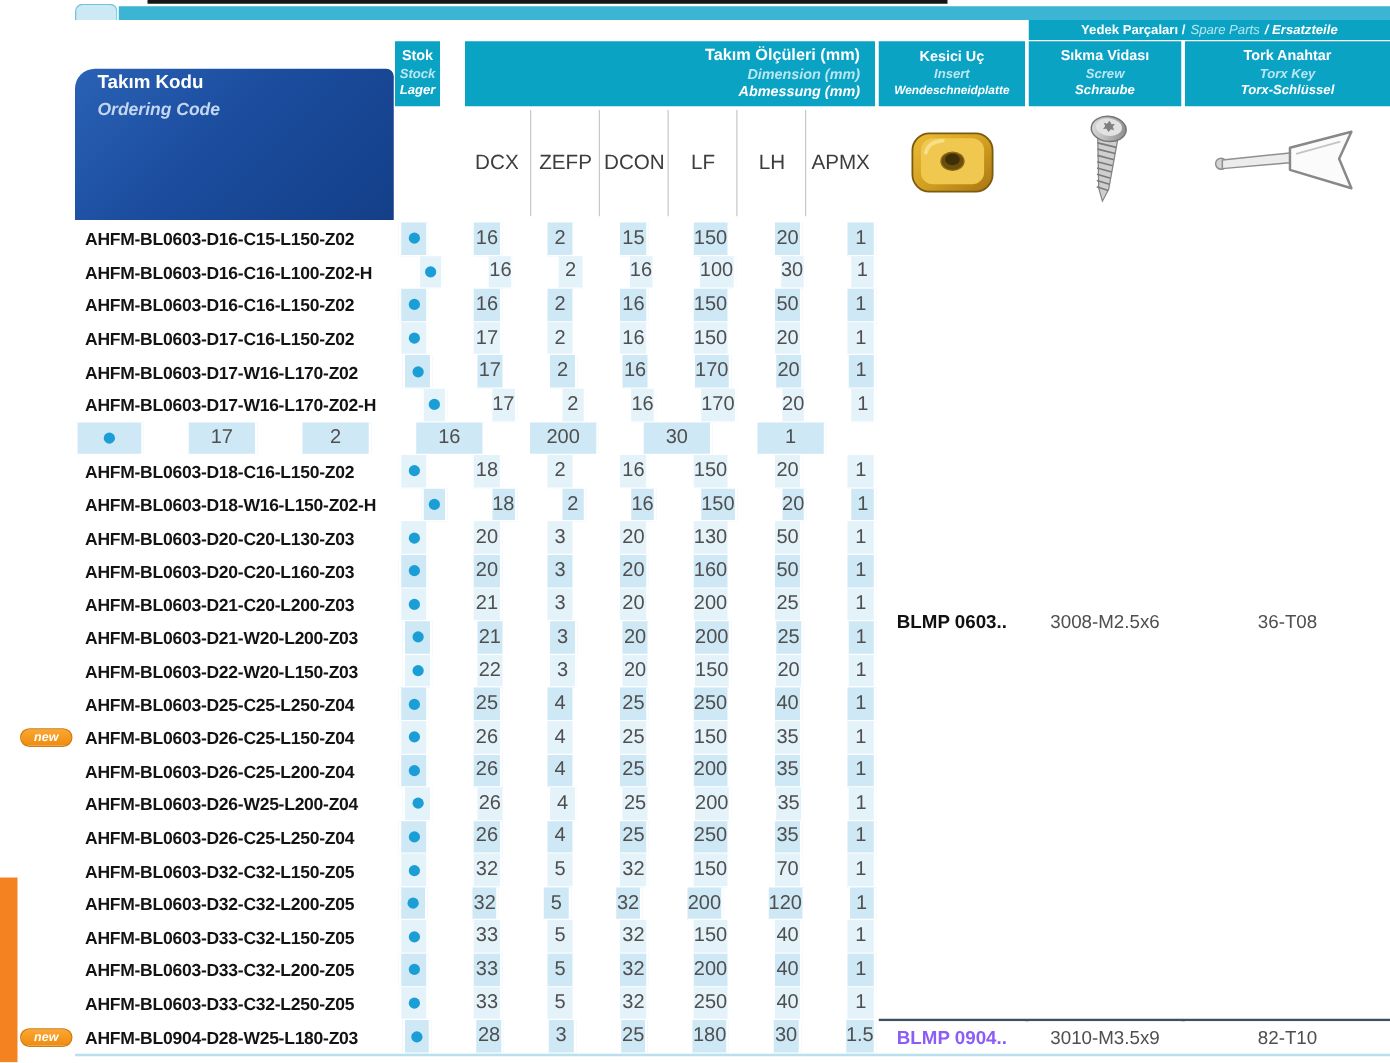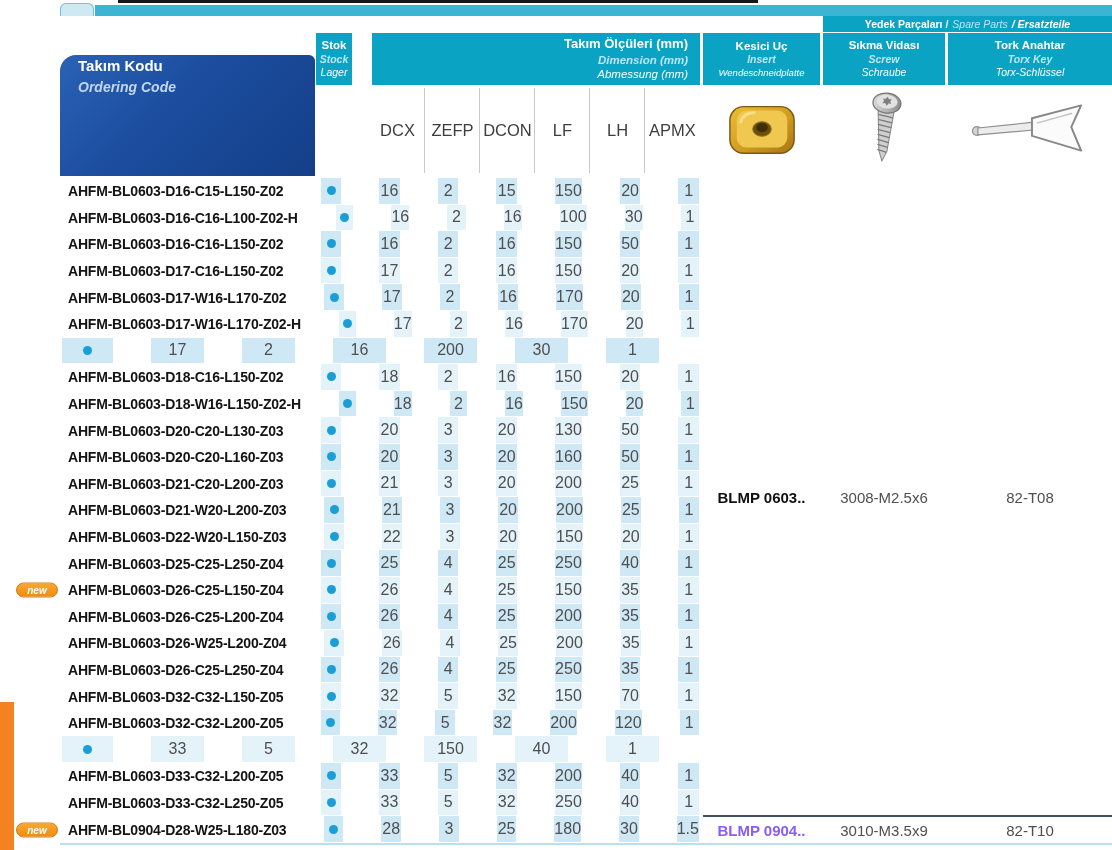--- a/index.html
+++ b/index.html
@@ -23,21 +23,21 @@
             border-radius:16px 6px 0 0;color:#fff;padding:0 0 0 18px;line-height:1.45;}
   .code-box .cb-tr{font-size:15px;font-weight:bold;}
   .code-box .cb-en{font-size:14px;font-weight:bold;font-style:italic;color:#c3d6ef;}
   .code-box .cb-de{font-size:14px;font-weight:bold;font-style:italic;}
 
   
   .cyhead{position:absolute;top:33px;height:52px;background:#0ba3c4;color:#fff;box-sizing:border-box;
           display:flex;flex-direction:column;align-items:center;justify-content:center;line-height:1.3;}
   .cyhead .h-tr{font-weight:bold;font-size:11.5px;}
   .cyhead .h-en{font-style:italic;font-weight:bold;font-size:10.5px;color:#b9e6f2;}
-  .cyhead .h-de{font-style:italic;font-weight:normal;font-size:10.5px;}
+  .cyhead .h-de{font-style:italic;font-weight:bold;font-size:10.5px;}
   .hd-stok{left:316px;width:36px;}
   .hd-dims{left:372px;width:328px;align-items:flex-end;padding-right:12px;}
   .hd-dims .h-tr{font-size:13px;}
   .hd-dims .h-en,.hd-dims .h-de{font-size:11.5px;}
   .hd-insert{left:703px;width:117px;}
   .hd-screw{left:823px;width:122px;}
   .hd-torx{left:948px;width:164px;}
 
   
   .dim-label{position:absolute;top:86px;height:89px;width:55px;display:flex;align-items:center;
@@ -465,20 +465,21 @@
     </div>
     <div class="c-num">32</div>
     <div class="c-num">5</div>
     <div class="c-num">32</div>
     <div class="c-num">200</div>
     <div class="c-num">120</div>
     <div class="c-num">1</div>
   </div>
       <div class="row even">
 
+    <div class="c-code">AHFM-BL0603-D33-C32-L150-Z05</div>
     <div class="c-stok">
       <span class="dot"></span>
     </div>
     <div class="c-num">33</div>
     <div class="c-num">5</div>
     <div class="c-num">32</div>
     <div class="c-num">150</div>
     <div class="c-num">40</div>
     <div class="c-num">1</div>
   </div>
@@ -518,21 +519,21 @@
     <div class="c-num">3</div>
     <div class="c-num">25</div>
     <div class="c-num">180</div>
     <div class="c-num">30</div>
     <div class="c-num">1.5</div>
   </div>
     </div>
 
   <div class="merge-cell mc-insert">BLMP 0603..</div>
   <div class="merge-cell mc-screw">3008-M2.5x6</div>
-  <div class="merge-cell mc-torx">82-T08</div>
+  <div class="merge-cell mc-torx">36-T08</div>
 
   <div class="group-divider"></div>
 
   <div class="last-cell lc-insert">BLMP 0904..</div>
   <div class="last-cell lc-screw">3010-M3.5x9</div>
   <div class="last-cell lc-torx">82-T10</div>
 
   <div class="bottom-line"></div>
   <div class="orange-tab"></div>
 </div>

